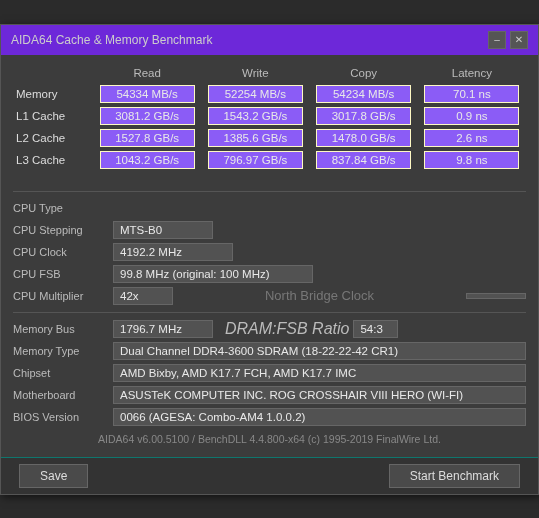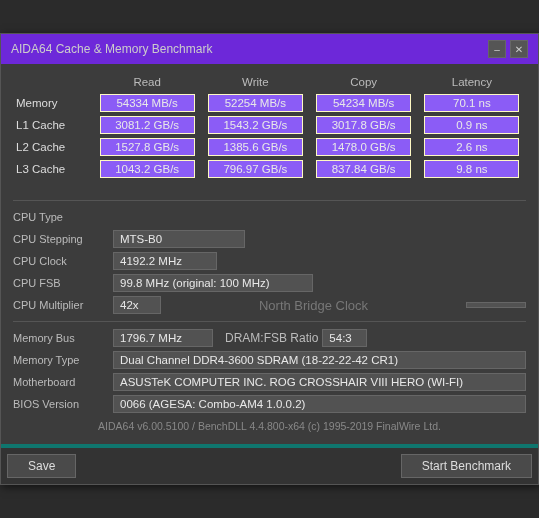--- a/index.html
+++ b/index.html
@@ -110,23 +110,23 @@
     }
     .footer-text {
       text-align: center;
       color: #888;
       font-size: 10.5px;
       padding: 4px 0 6px 0;
     }
     .bottom-bar {
       display: flex;
       justify-content: space-between;
-      padding: 6px 6px;
+      padding: 6px 18px;
       background: #333;
-      border-top: 4px solid #0f766e;
+      border-top: 1px solid #0f766e;
     }
     .bottom-btn {
       background: #4a4a4a;
       border: 1px solid #666;
       color: #ddd;
       padding: 4px 20px;
       cursor: pointer;
       font-size: 12px;
     }
     .benchmark-table tr td.row-label { vertical-align: middle; }
@@ -191,57 +191,61 @@
     <hr class="divider">
 
     <div class="info-section">
 
       <div class="info-row">
         <span class="info-label">CPU Type</span>
       </div>
 
       <div class="info-row">
         <span class="info-label">CPU Stepping</span>
-        <span class="info-value-box" style="width:132px;flex:none;">MTS-B0</span>
+        <span class="info-value-box" style="width:100px;flex:none;">MTS-B0</span>
       </div>
 
       <div class="info-row">
         <span class="info-label">CPU Clock</span>
-        <span class="info-value-box" style="width:104px;flex:none;">4192.2 MHz</span>
+        <span class="info-value-box" style="width:120px;flex:none;">4192.2 MHz</span>
       </div>
 
       <div class="info-row">
         <span class="info-label">CPU FSB</span>
         <span class="info-value-box" style="width:200px;flex:none;">99.8 MHz  (original: 100 MHz)</span>
       </div>
 
       <div class="info-row" style="display:flex;align-items:center;">
         <span class="info-label">CPU Multiplier</span>
-        <span class="info-value-box" style="width:48px;flex:none;">42x</span>
+        <span class="info-value-box" style="width:60px;flex:none;">42x</span>
         <span style="flex:1;text-align:center;color:#777;font-size:13px;">North Bridge Clock</span>
         <span class="info-value-box" style="width:60px;flex:none;"></span>
       </div>
     </div>
 
     <hr class="divider">
 
     <div class="info-section">
 
       <div class="info-row" style="display:flex;align-items:center;">
         <span class="info-label">Memory Bus</span>
         <span class="info-value-box" style="width:100px;flex:none;">1796.7 MHz</span>
-        <span style="margin-left:12px;color:#bbb;font-size:12px;">DRAM:FSB Ratio</span>
+        <span style="margin-left:12px;color:#bbb;font-size:16px;font-style:italic;">DRAM:FSB Ratio</span>
         <span class="info-value-box" style="width:45px;flex:none;margin-left:4px;">54:3</span>
       </div>
 
       <div class="info-row">
         <span class="info-label">Memory Type</span>
         <span class="info-value-box" style="flex:1;">Dual Channel DDR4-3600 SDRAM  (18-22-22-42 CR1)</span>
       </div>
 
+      <div class="info-row">
+        <span class="info-label">Chipset</span>
+        <span class="info-value-box" style="flex:1;">AMD Bixby, AMD K17.7 FCH, AMD K17.7 IMC</span>
+      </div>
 
       <div class="info-row">
         <span class="info-label">Motherboard</span>
         <span class="info-value-box" style="flex:1;">ASUSTeK COMPUTER INC. ROG CROSSHAIR VIII HERO (WI-FI)</span>
       </div>
 
       <div class="info-row">
         <span class="info-label">BIOS Version</span>
         <span class="info-value-box" style="flex:1;">0066  (AGESA: Combo-AM4 1.0.0.2)</span>
       </div>

